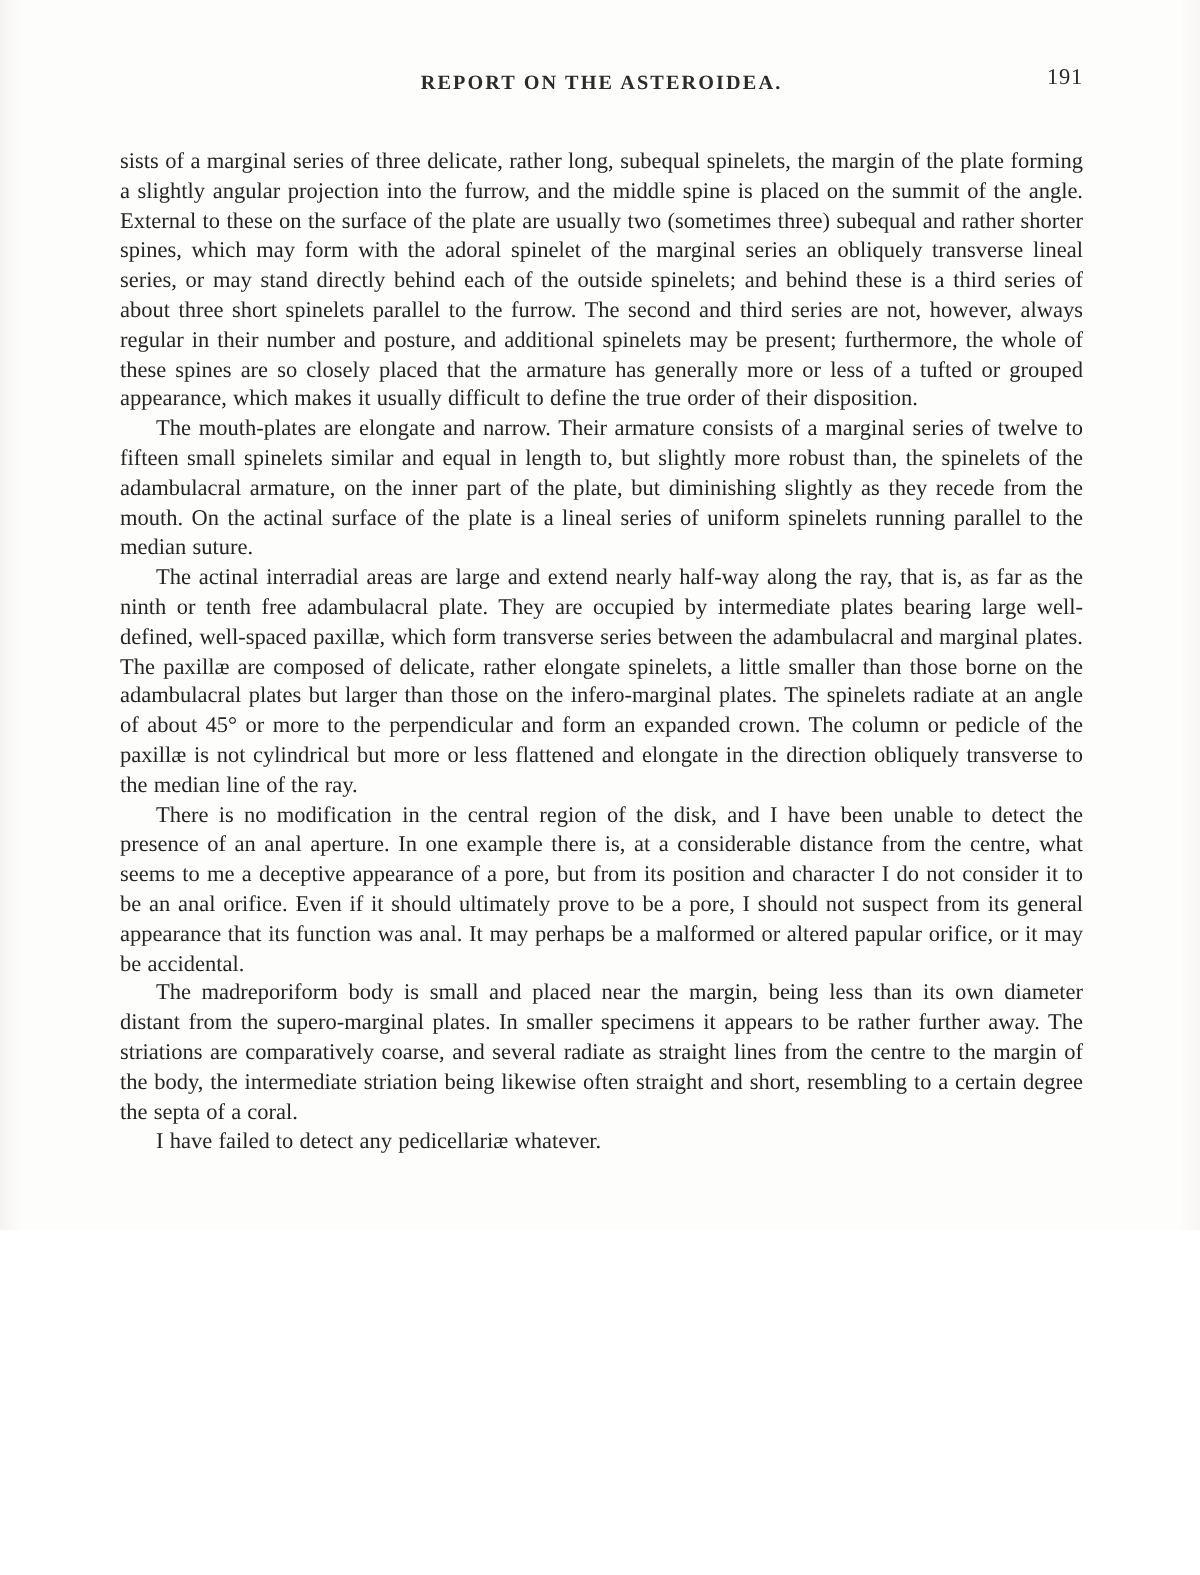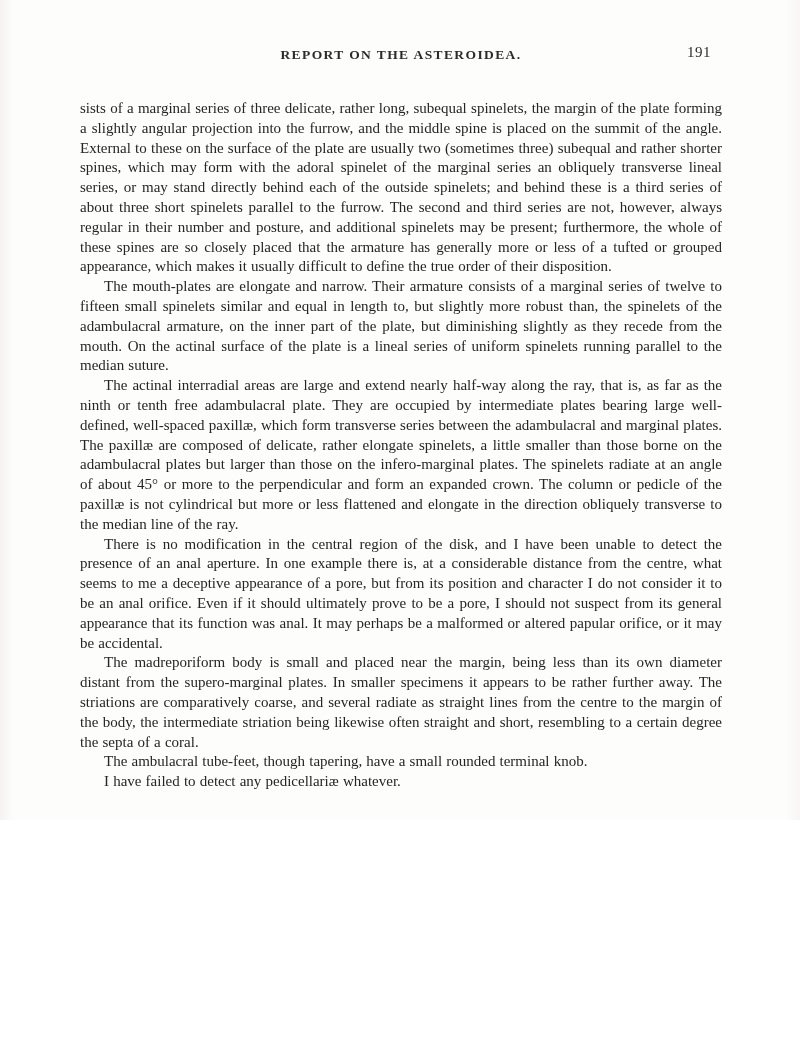--- a/index.html
+++ b/index.html
@@ -30,21 +30,21 @@
     top: 3px;
     text-align: center;
     font-size: 13.5px;
     font-weight: bold;
     letter-spacing: 1.4px;
     color: #2c2b2a;
     white-space: nowrap;
   }
   .page-number {
     position: absolute;
-    right: 11px;
+    right: 0;
     top: 0;
     font-size: 15px;
     letter-spacing: 0.5px;
     color: #2c2b2a;
   }
   .page-body {
     position: absolute;
     top: 87px;
     left: 80px;
     width: 642px;
@@ -72,17 +72,16 @@
     <span class="running-title">REPORT ON THE ASTEROIDEA.</span>
     <span class="page-number">191</span>
   </div>
 
   <div class="page-body">
     <p class="para no-indent">sists of a marginal series of three delicate, rather long, subequal spinelets, the margin of the plate forming a slightly angular projection into the furrow, and the middle spine is placed on the summit of the angle. External to these on the surface of the plate are usually two (sometimes three) subequal and rather shorter spines, which may form with the adoral spinelet of the marginal series an obliquely transverse lineal series, or may stand directly behind each of the outside spinelets; and behind these is a third series of about three short spinelets parallel to the furrow. The second and third series are not, however, always regular in their number and posture, and additional spinelets may be present; furthermore, the whole of these spines are so closely placed that the armature has generally more or less of a tufted or grouped appearance, which makes it usually difficult to define the true order of their disposition.</p>
     <p class="para">The mouth-plates are elongate and narrow. Their armature consists of a marginal series of twelve to fifteen small spinelets similar and equal in length to, but slightly more robust than, the spinelets of the adambulacral armature, on the inner part of the plate, but diminishing slightly as they recede from the mouth. On the actinal surface of the plate is a lineal series of uniform spinelets running parallel to the median suture.</p>
     <p class="para">The actinal interradial areas are large and extend nearly half-way along the ray, that is, as far as the ninth or tenth free adambulacral plate. They are occupied by intermediate plates bearing large well-defined, well-spaced paxillæ, which form transverse series between the adambulacral and marginal plates. The paxillæ are composed of delicate, rather elongate spinelets, a little smaller than those borne on the adambulacral plates but larger than those on the infero-marginal plates. The spinelets radiate at an angle of about 45° or more to the perpendicular and form an expanded crown. The column or pedicle of the paxillæ is not cylindrical but more or less flattened and elongate in the direction obliquely transverse to the median line of the ray.</p>
     <p class="para">There is no modification in the central region of the disk, and I have been unable to detect the presence of an anal aperture. In one example there is, at a considerable distance from the centre, what seems to me a deceptive appearance of a pore, but from its position and character I do not consider it to be an anal orifice. Even if it should ultimately prove to be a pore, I should not suspect from its general appearance that its function was anal. It may perhaps be a malformed or altered papular orifice, or it may be accidental.</p>
     <p class="para">The madreporiform body is small and placed near the margin, being less than its own diameter distant from the supero-marginal plates. In smaller specimens it appears to be rather further away. The striations are comparatively coarse, and several radiate as straight lines from the centre to the margin of the body, the intermediate striation being likewise often straight and short, resembling to a certain degree the septa of a coral.</p>
-    <p class="para">The ambulacral tube-feet, though tapering, have a small rounded terminal knob.</p>
     <p class="para">I have failed to detect any pedicellariæ whatever.</p>
   </div>
 
 </div>
 
 </body></html>

